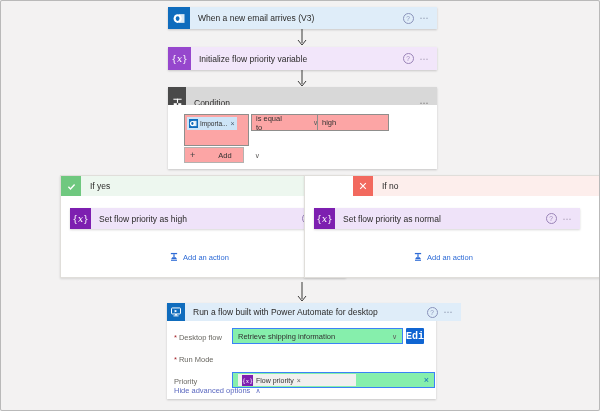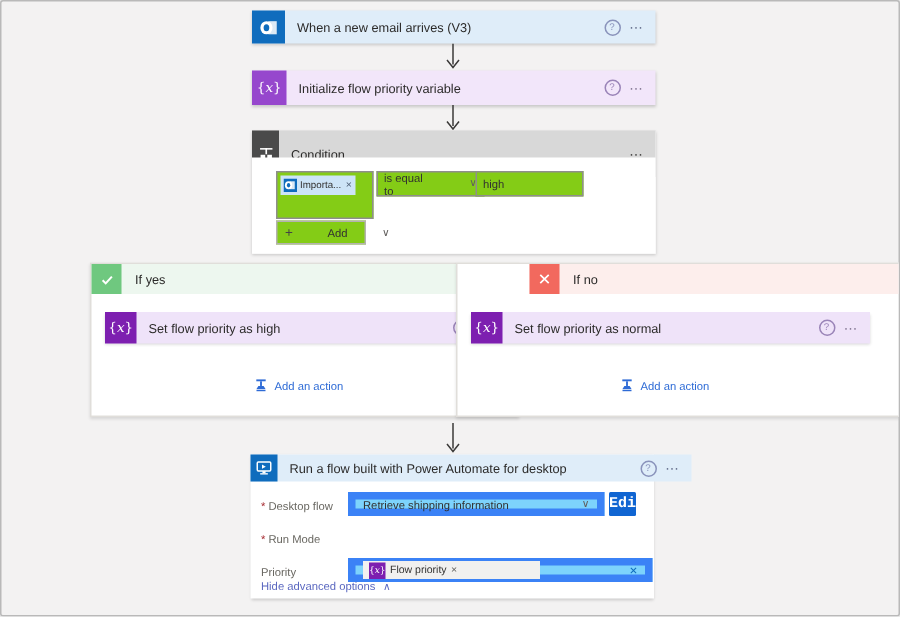--- a/index.html
+++ b/index.html
@@ -13,25 +13,25 @@
   .dots.dark{color:#4f4e4d;}
   .vx{font-family:"DejaVu Serif",serif;font-style:normal;}
   .vx i{font-style:italic;}
   .arrow{position:absolute;width:12px;}
   .branch{position:absolute;background:#fff;border:1px solid #e0deda;box-shadow:0 1px 2px rgba(0,0,0,.12);}
   .branch-header{display:flex;align-items:center;height:20px;cursor:pointer;}
   .branch-title{font-size:8.5px;color:#2b2a29;padding-left:9px;}
   .action-card{position:absolute;display:flex;align-items:center;height:21px;background:#efe3f9;box-shadow:0 1px 2px rgba(0,0,0,.16);}
   .add-action{position:absolute;display:flex;align-items:center;gap:4px;font-size:7.5px;color:#2e6bd6;cursor:pointer;}
   .cond-body{position:absolute;left:0;right:0;top:18px;bottom:0;background:#fff;}
-  .inp{position:absolute;background:#84cc16;border:1px solid #a3a2a0;font-size:7.5px;color:#323130;display:flex;align-items:center;gap:23px;}
+  .inp{position:absolute;background:#fca5a5;border:1px solid #a3a2a0;font-size:7.5px;color:#323130;display:flex;align-items:center;gap:23px;}
   .chev{font-size:7px;color:#605e5c;line-height:1;}
   .fld-label{position:absolute;left:7px;width:58px;font-size:7.5px;color:#6a6862;display:flex;}
   .req{color:#a4262c;margin-right:2px;}
-  .bt-inp{position:absolute;left:65px;height:16px;background:#7dd3fc;border:5px solid #3b82f6;font-size:7.5px;color:#323130;display:flex;align-items:center;box-sizing:border-box;}
+  .bt-inp{position:absolute;left:65px;height:16px;background:#86efac;border:1px solid #3b82f6;font-size:7.5px;color:#323130;display:flex;align-items:center;box-sizing:border-box;}
   .link{font-size:7.5px;cursor:pointer;}
 </style>
 </head>
 <body>
 
 <div class="canvas">
 
   <div class="card" style="left:167px;top:6px;width:269px;height:22px;background:#dfedf9;">
     <div class="icon-tile" style="width:22px;background:#0f6cbd;">
       <svg width="15" height="15" viewBox="0 0 24 24">

